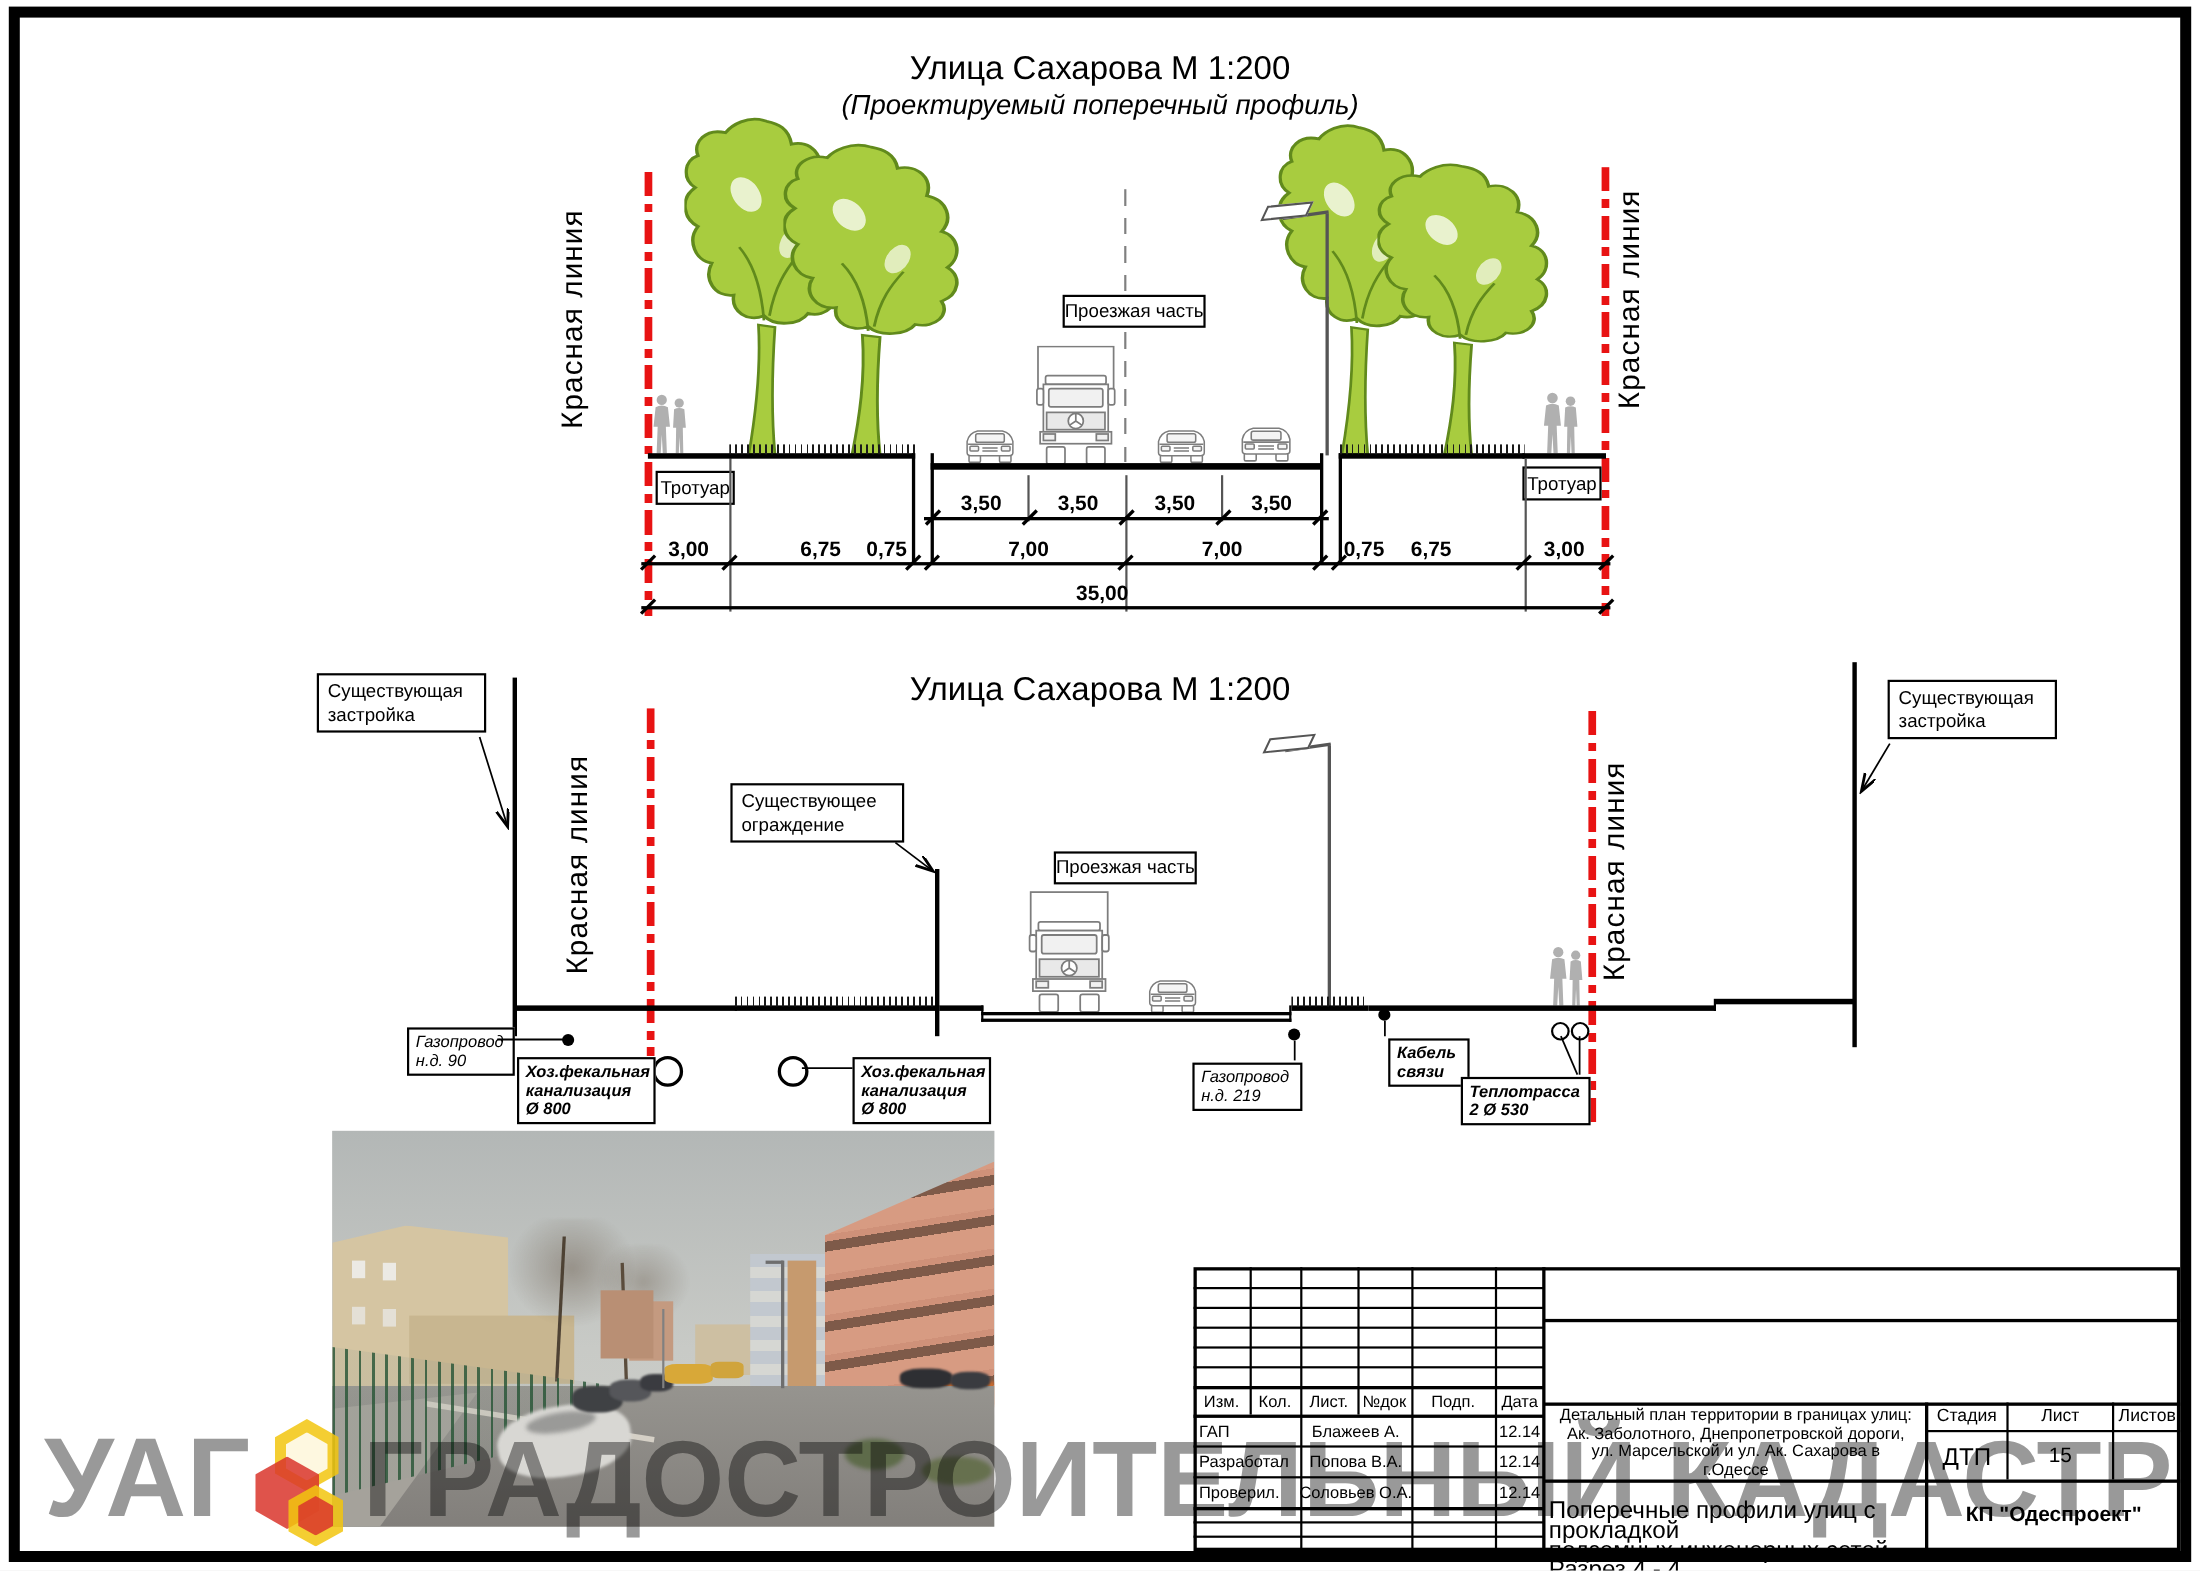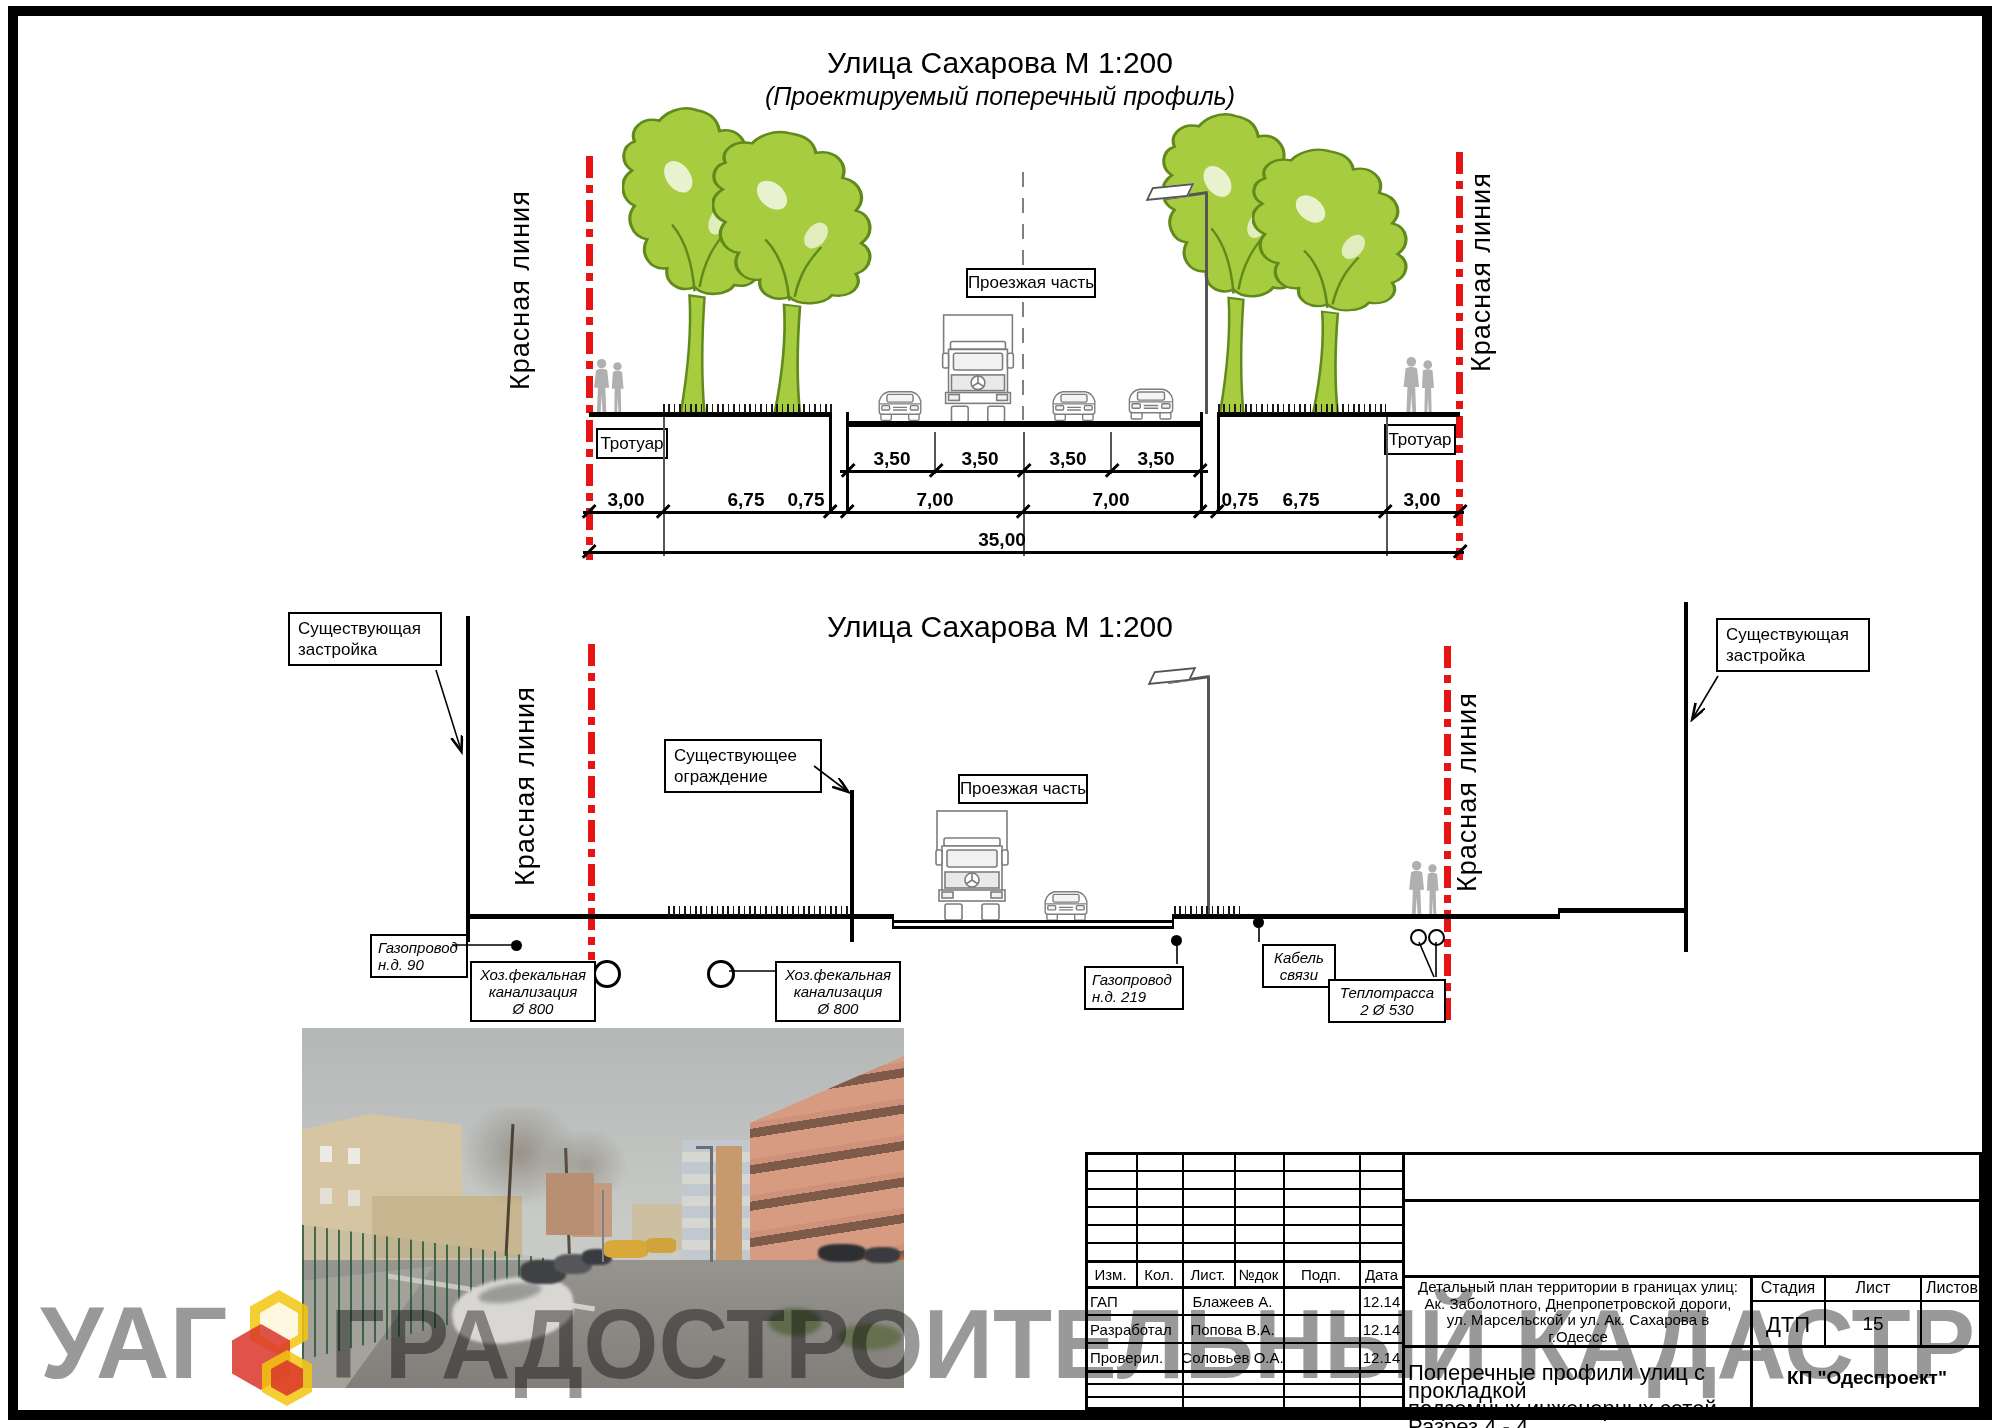--- a/index.html
+++ b/index.html
@@ -18,21 +18,21 @@
   .tick{position:absolute;width:18px;height:2.5px;background:#000;transform:rotate(-45deg);}
   .dim{position:absolute;font-weight:bold;font-size:19px;transform:translateX(-50%);white-space:nowrap;}
   .vtext{position:absolute;writing-mode:vertical-rl;transform:rotate(180deg);
     font-size:27px;letter-spacing:1px;white-space:nowrap;}
   .box{position:absolute;border:2.5px solid #000;background:#fff;font-size:17px;
     display:flex;align-items:center;justify-content:center;white-space:nowrap;}
   .lblbox{position:absolute;border:2px solid #000;background:#fff;font-size:17px;
     line-height:21px;padding:4px 8px;}
   .cbox{position:absolute;border:2px solid #000;background:#fff;font-style:italic;
     font-size:15px;line-height:17px;padding:3px 6px;}
-  .cbox.r{text-align:center;}
+  .cbox.r{text-align:left;font-weight:bold;}
   .dot{position:absolute;background:#000;border-radius:50%;}
   .ring{position:absolute;background:#fff;border:3px solid #000;border-radius:50%;}
   .title1{position:absolute;width:700px;text-align:center;font-size:30px;}
   .title2{position:absolute;width:700px;text-align:center;font-size:25px;font-style:italic;}
   .tb-txt{position:absolute;display:flex;align-items:center;justify-content:center;
     font-size:15px;white-space:nowrap;}
   .tb-left{justify-content:flex-start;padding-left:5px;}
   .lamp-head{position:absolute;width:36px;height:10px;border:2px solid #555;background:#fff;
     transform:skewX(-30deg) rotate(-6deg);}
   .lamp-arm{position:absolute;height:2.5px;background:#555;transform:rotate(-8deg);}
@@ -204,21 +204,21 @@
   <div class="title1" style="left:650px;top:610px;">Улица Сахарова М 1:200</div>
 
   <div class="lblbox" style="left:288px;top:612px;width:134px;">
     <div>Существующая</div>
     <div>застройка</div>
   </div>
   <div class="lblbox" style="left:1716px;top:618px;width:134px;">
     <div>Существующая</div>
     <div>застройка</div>
   </div>
-  <div class="lblbox" style="left:664px;top:712px;width:138px;margin-top:27px;">
+  <div class="lblbox" style="left:664px;top:712px;width:138px;">
     <div>Существующее</div>
     <div>ограждение</div>
   </div>
 
   <div class="vl" style="left:466px;top:616px;width:4px;height:326px;"></div>
   <div class="vl" style="left:1684px;top:602px;width:4px;height:350px;"></div>
 
   <div class="redline" style="left:588px;top:644px;height:316px;"></div>
   <div class="redline" style="left:1444px;top:646px;height:380px;"></div>
   <div class="vtext" style="left:510px;top:686px;height:200px;">Красная линия</div>

